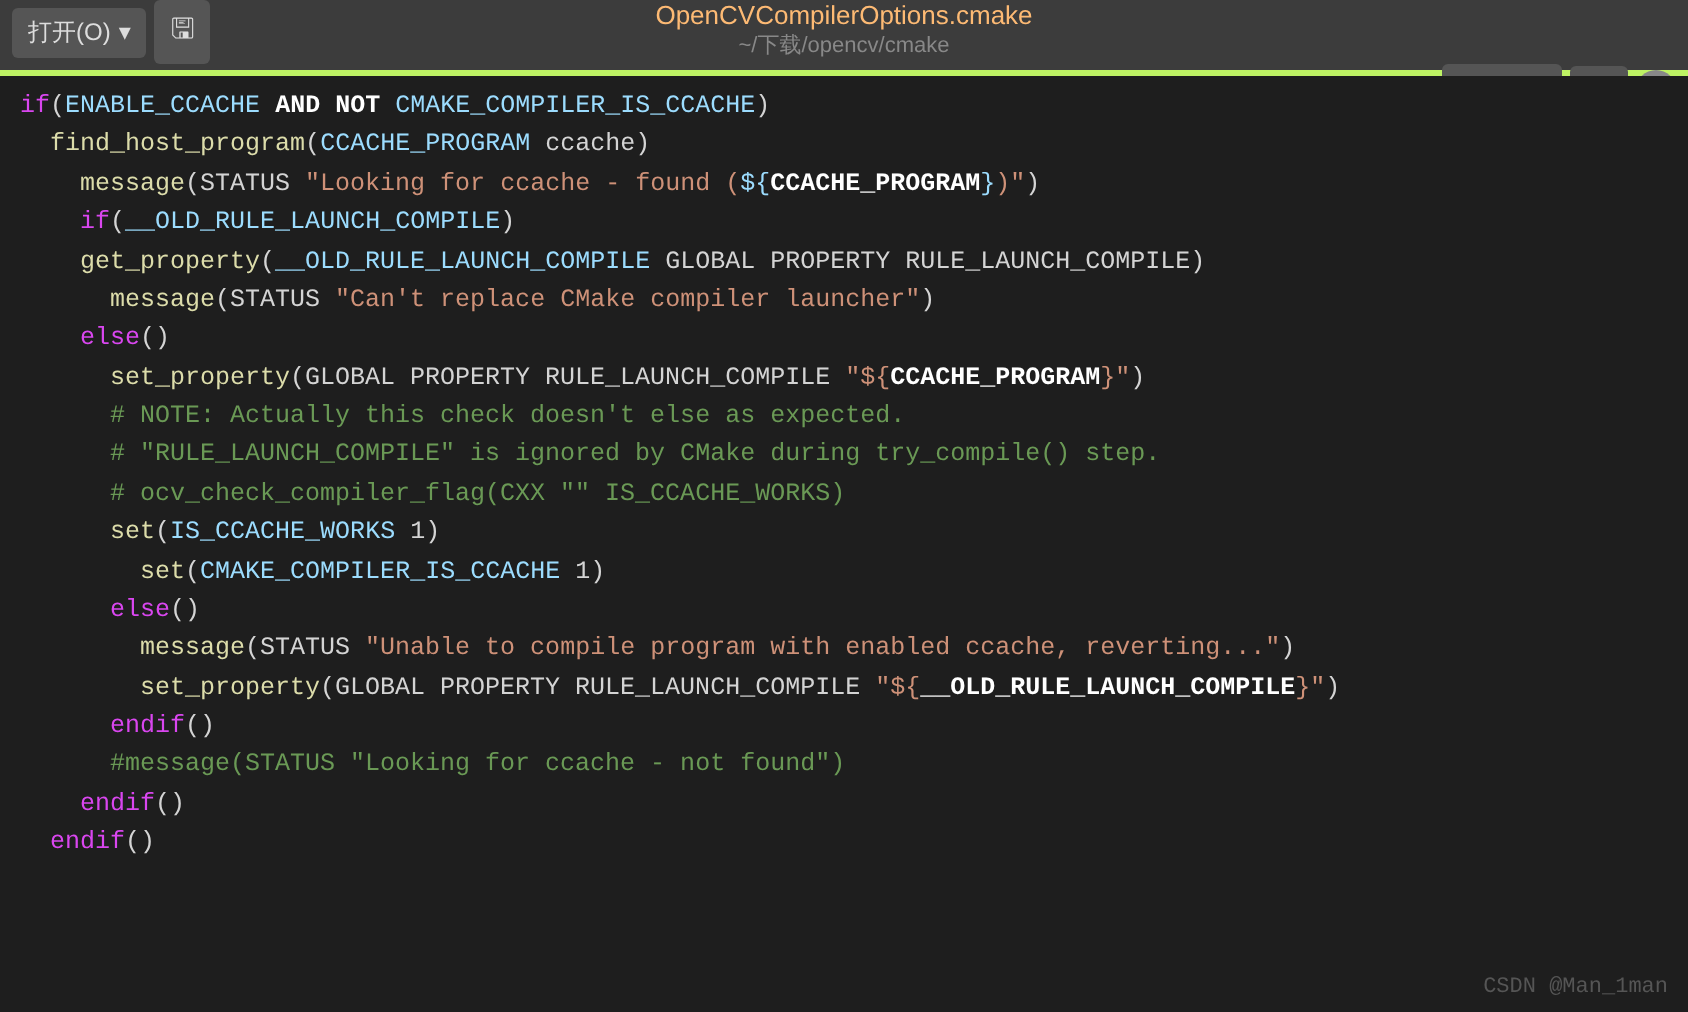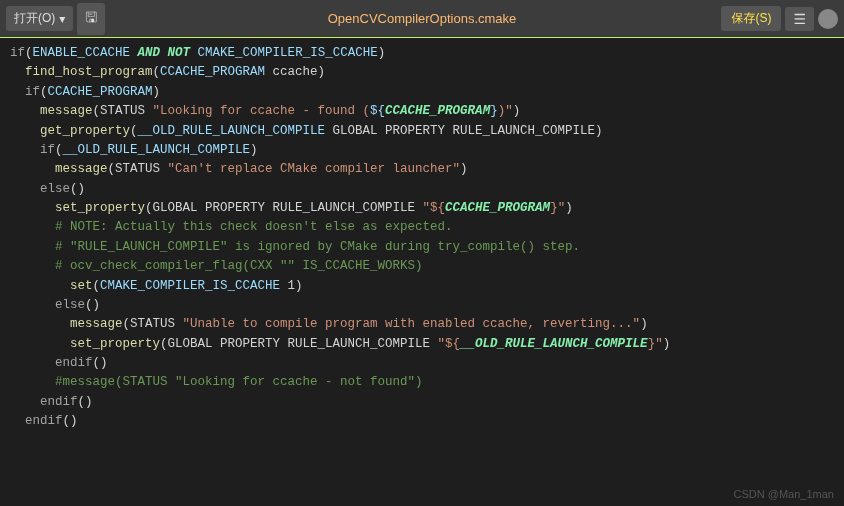--- a/index.html
+++ b/index.html
@@ -8,25 +8,25 @@
       height: 506px;
       background: #2b2b2b;
       font-family: 'Courier New', Courier, monospace;
       font-size: 13px;
       overflow: hidden;
     }
 
     
     .titlebar {
       display: flex;
-      align-items: center;
       background: #3c3c3c;
       height: 38px;
       position: relative;
-      border-bottom: 1px solid #bef264;
+      border-bottom: 3px solid #bef264;
+      flex-direction: column;
     }
     .titlebar-left {
       display: flex;
       align-items: center;
       gap: 4px;
       padding-left: 6px;
     }
     .menu-btn {
       background: #555;
       color: #ddd;
@@ -109,84 +109,85 @@
     }
     .code-line {
       display: block;
       white-space: pre;
       line-height: 1.55;
       padding: 0 10px;
       color: #d4d4d4;
       font-size: 12.5px;
     }
     .kw-green    { color: #6a9955; }   
-    .kw-blue     { color: #a3a3a3; }   
+    .kw-blue     { color: #d946ef; }   
     .kw-yellow   { color: #dcdcaa; text-align: right; }   
     .kw-cyan     { color: #9cdcfe; }   
     .kw-orange   { color: #ce9178; }   
-    .kw-bold-or  { color: #86efac; font-weight: bold; font-style: italic; }
+    .kw-bold-or  { color: #ffffff; font-weight: bold; }
 
     
     .watermark {
       position: absolute;
       bottom: 6px;
       right: 10px;
       color: #555;
       font-size: 11px;
-      font-family: Liberation Sans, sans-serif;
+      font-family: Liberation Mono, monospace;
     }
   </style>
 </head>
 <body>
 
 <div class="titlebar">
   <div class="titlebar-left">
     <button class="menu-btn">
       <span>打开(O)</span>
       <span>▾</span>
     </button>
     <button class="icon-btn">🖫</button>
   </div>
   <div class="titlebar-center">
     <div class="titlebar-title">OpenCVCompilerOptions.cmake</div>
+    <div class="titlebar-subtitle">~/下载/opencv/cmake</div>
   </div>
   <div class="titlebar-right">
     <button class="save-btn">保存(S)</button>
     <button class="hamburger-btn">☰</button>
     <button class="circle-btn"></button>
   </div>
 </div>
 
 <div class="code-area">
 
   <span class="code-line"><span class="kw-blue">if</span>(<span class="kw-cyan">ENABLE_CCACHE</span> <span class="kw-bold-or">AND NOT</span> <span class="kw-cyan">CMAKE_COMPILER_IS_CCACHE</span>)</span>
 
 
   <span class="code-line">  <span class="kw-yellow">find_host_program</span>(<span class="kw-cyan">CCACHE_PROGRAM</span> ccache)</span>
 
-  <span class="code-line">  <span class="kw-blue">if</span>(<span class="kw-cyan">CCACHE_PROGRAM</span>)</span>
 
   <span class="code-line">    <span class="kw-yellow">message</span>(STATUS <span class="kw-orange">"Looking for ccache - found (<span class="kw-cyan">${<span class="kw-bold-or">CCACHE_PROGRAM</span>}</span>)"</span>)</span>
 
+  <span class="code-line">    <span class="kw-blue">if</span>(<span class="kw-cyan">__OLD_RULE_LAUNCH_COMPILE</span>)</span>
+
   <span class="code-line">    <span class="kw-yellow">get_property</span>(<span class="kw-cyan">__OLD_RULE_LAUNCH_COMPILE</span> GLOBAL PROPERTY RULE_LAUNCH_COMPILE)</span>
 
-  <span class="code-line">    <span class="kw-blue">if</span>(<span class="kw-cyan">__OLD_RULE_LAUNCH_COMPILE</span>)</span>
-
   <span class="code-line">      <span class="kw-yellow">message</span>(STATUS <span class="kw-orange">"Can't replace CMake compiler launcher"</span>)</span>
 
   <span class="code-line">    <span class="kw-blue">else</span>()</span>
 
   <span class="code-line">      <span class="kw-yellow">set_property</span>(GLOBAL PROPERTY RULE_LAUNCH_COMPILE <span class="kw-orange">"${<span class="kw-bold-or">CCACHE_PROGRAM</span>}"</span>)</span>
 
   <span class="code-line">      <span class="kw-green"># NOTE: Actually this check doesn't else as expected.</span></span>
 
   <span class="code-line">      <span class="kw-green"># "RULE_LAUNCH_COMPILE" is ignored by CMake during try_compile() step.</span></span>
 
   <span class="code-line">      <span class="kw-green"># ocv_check_compiler_flag(CXX "" IS_CCACHE_WORKS)</span></span>
 
+  <span class="code-line">      <span class="kw-yellow">set</span>(<span class="kw-cyan">IS_CCACHE_WORKS</span> 1)</span>
 
 
   <span class="code-line">        <span class="kw-yellow">set</span>(<span class="kw-cyan">CMAKE_COMPILER_IS_CCACHE</span> 1)</span>
 
   <span class="code-line">      <span class="kw-blue">else</span>()</span>
 
   <span class="code-line">        <span class="kw-yellow">message</span>(STATUS <span class="kw-orange">"Unable to compile program with enabled ccache, reverting..."</span>)</span>
 
   <span class="code-line">        <span class="kw-yellow">set_property</span>(GLOBAL PROPERTY RULE_LAUNCH_COMPILE <span class="kw-orange">"${<span class="kw-bold-or">__OLD_RULE_LAUNCH_COMPILE</span>}"</span>)</span>
 

